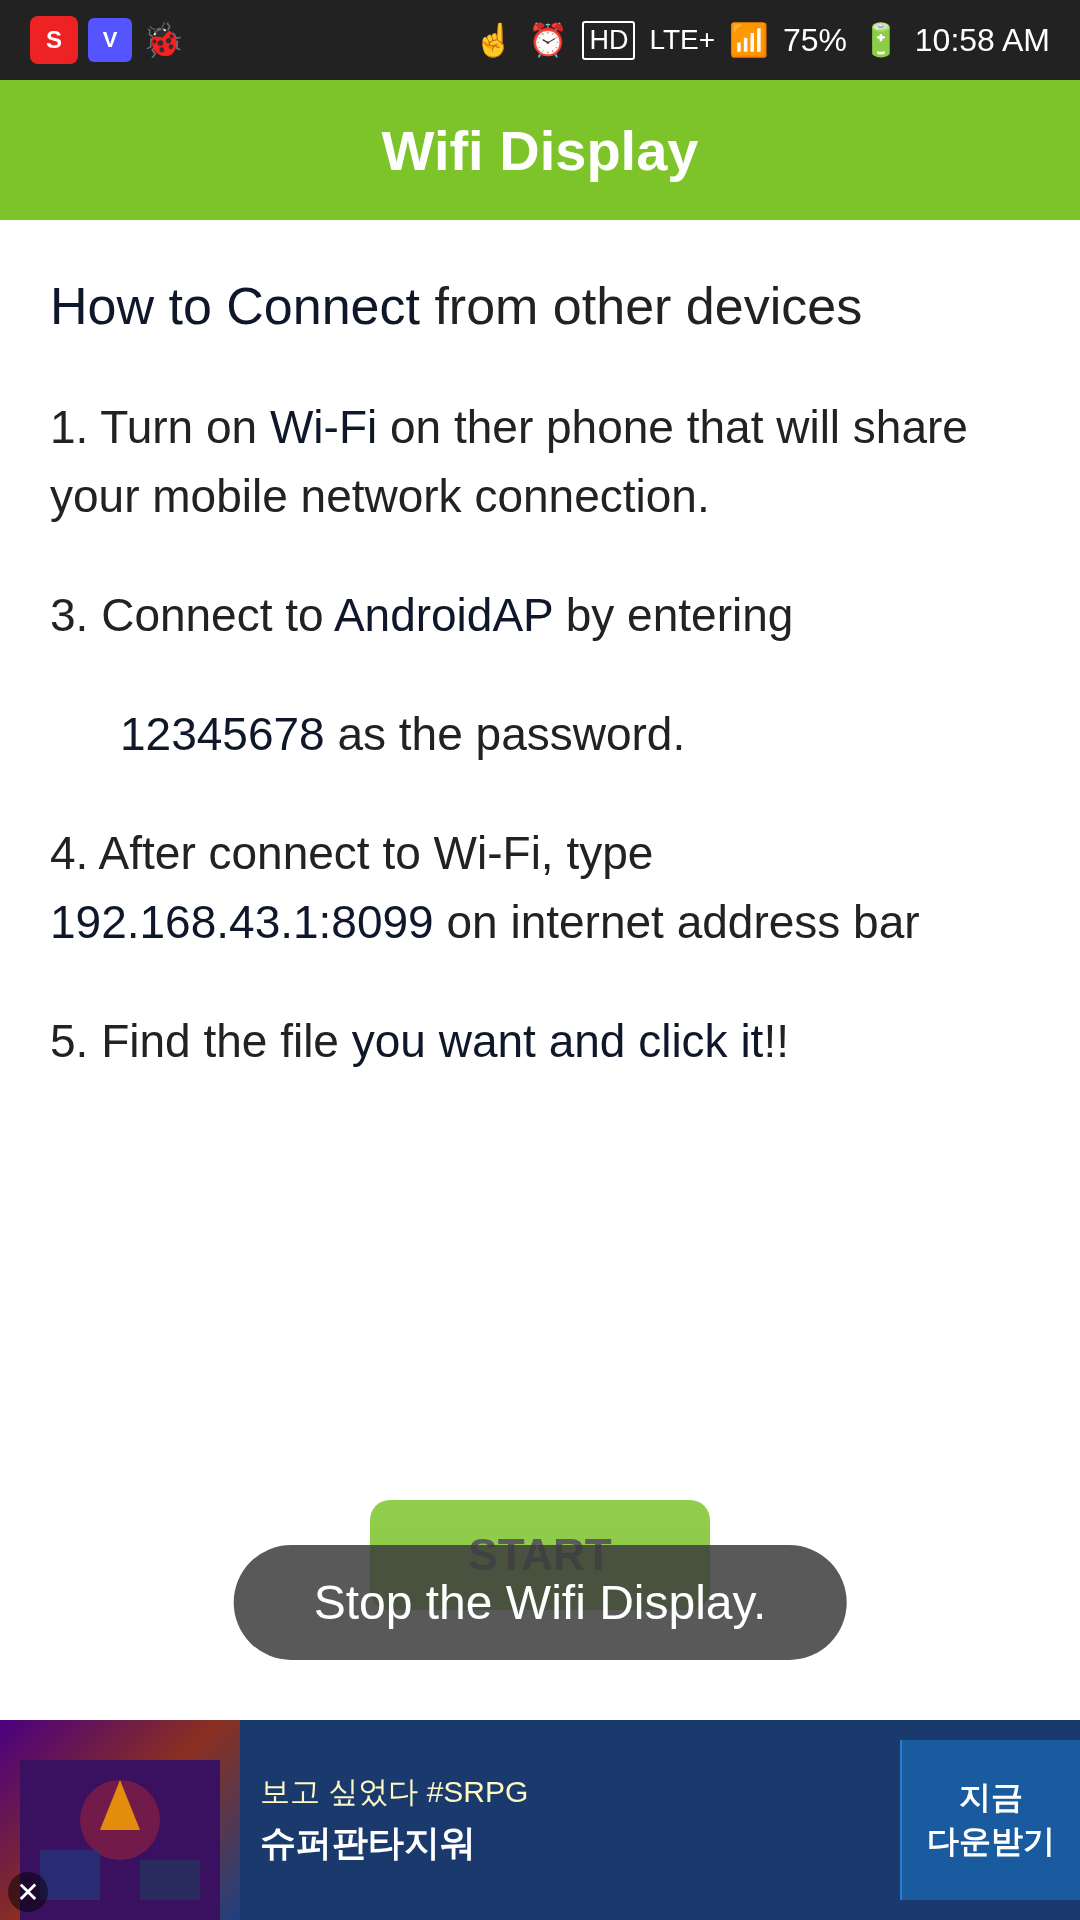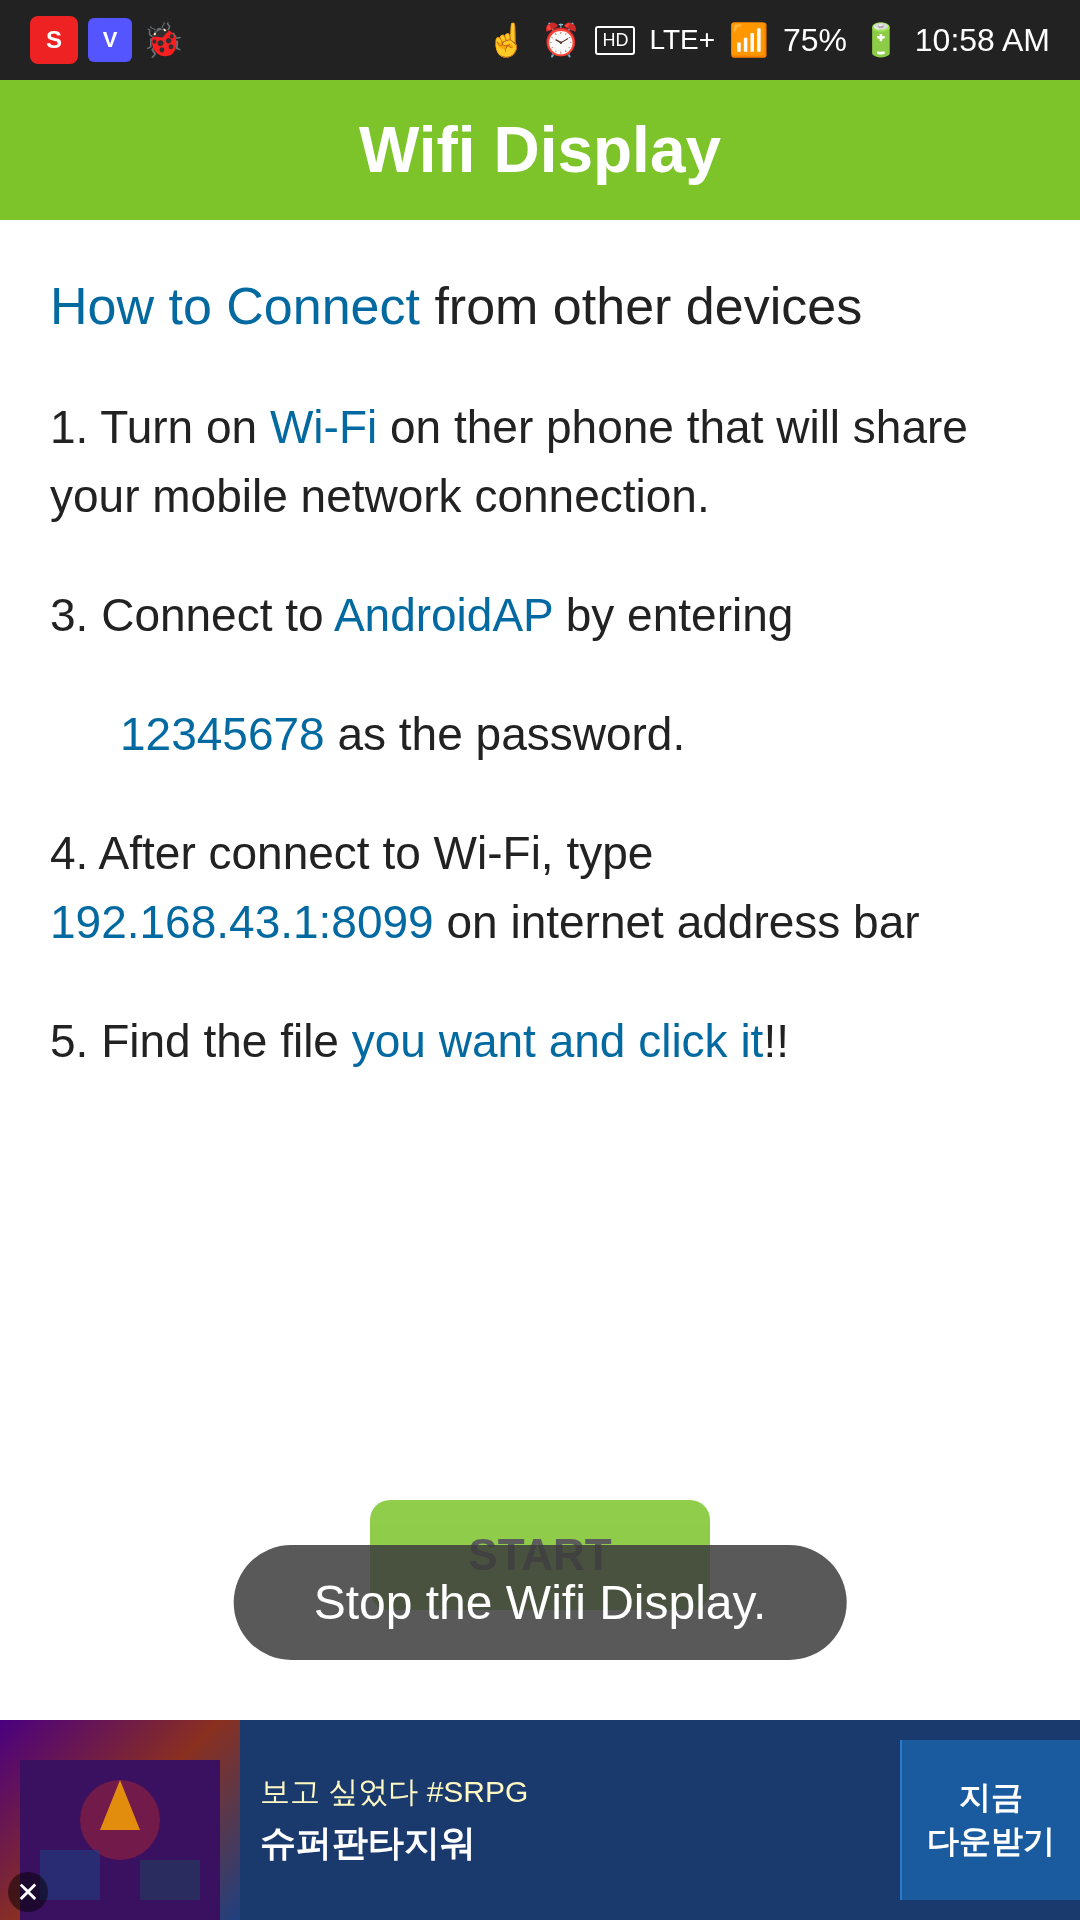--- a/index.html
+++ b/index.html
@@ -66,37 +66,37 @@
     .header {
       width: 100%;
       height: 140px;
       background: #7cc42a;
       display: flex;
       align-items: center;
       justify-content: center;
     }
     .header-title {
       color: #fff;
-      font-size: 64px;
+      font-size: 56px;
       font-weight: 600;
     }
 
     
     .content {
       width: 100%;
       padding: 50px 50px 0 50px;
       background: #fff;
     }
 
     .section-title {
       font-size: 52px;
       margin-bottom: 50px;
       line-height: 1.4;
     }
-    .orange { color: #0369a1; }
+    .orange { color: #0f172a; }
     .dark { color: #222; }
 
     .step {
       font-size: 46px;
       color: #222;
       line-height: 1.5;
       margin-bottom: 50px;
     }
     .step-indent {
       font-size: 46px;
@@ -221,21 +221,21 @@
 
 <div class="status-bar">
   <div class="status-bar-left">
     <div class="app-icon">S</div>
     <div class="app-icon-v">V</div>
     <div class="app-icon-bug">🐞</div>
   </div>
   <div class="status-bar-right">
     <span>☝</span>
     <span>⏰</span>
-    <span style="font-size:18px;border:2px solid #fff;padding:2px 5px;border-radius:3px;">HD</span>
+    <span style="font-size:27px;border:2px solid #fff;padding:2px 5px;border-radius:3px;">HD</span>
     <span style="font-size:28px;">LTE+</span>
     <span>📶</span>
     <span>75%</span>
     <span>🔋</span>
     <span>10:58 AM</span>
   </div>
 </div>
 
 <div class="header">
   <span class="header-title">Wifi Display</span>

